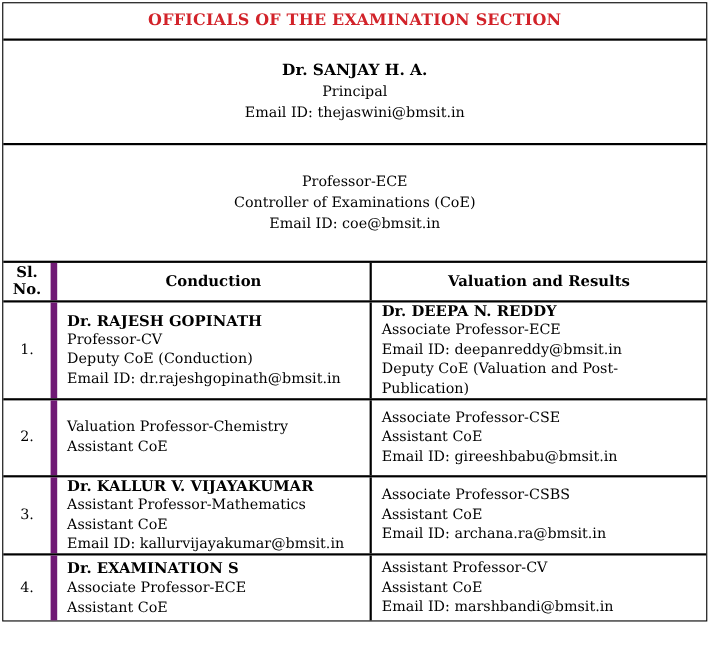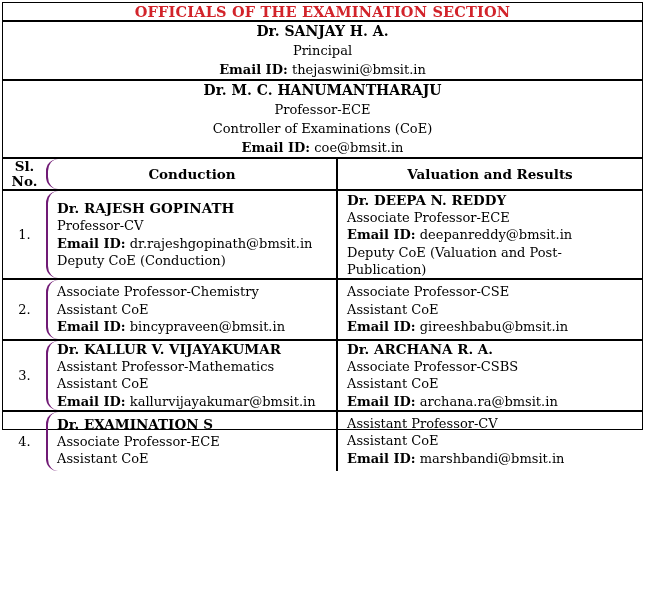--- a/index.html
+++ b/index.html
@@ -14,21 +14,21 @@
     font-family: "DejaVu Serif", "Liberation Serif", serif;
     color: #000000;
     font-size: 13px;
     overflow: hidden;
   }
   .sheet {
     position: absolute;
     left: 2px;
     top: 2px;
     width: 641px;
-    height: 428px;
+    height: 563px;
     box-sizing: border-box;
     border: 1px solid #000;
     display: flex;
     flex-direction: column;
     background: #fff;
   }
   .trow {
     box-sizing: border-box;
     border-top: 2px solid #000;
     display: flex;
@@ -72,21 +72,21 @@
   .hcell {
     box-sizing: border-box;
     display: flex;
     align-items: center;
     justify-content: center;
     font-weight: bold;
     font-size: 13.5px;
     text-align: center;
   }
   .c-sl  { width: 43px; }
-  .c-main { width: 290px; border-left: 2px solid #701a75; border-radius: 12px; }
+  .c-main { width: 290px; border-left: 6px solid #701a75; }
   .c-val { flex: 1; border-left: 2px solid #000; }
   .hcell.c-sl { white-space: pre-line; line-height: 15px; }
 
   
   .row-r1 { height: 89px; }
   .row-r2 { height: 71px; }
   .row-r3 { height: 71px; }
   .row-r4 { flex: 1; }
   .slcell {
     box-sizing: border-box;
@@ -101,21 +101,21 @@
     flex-direction: column;
     justify-content: center;
     padding: 3px 8px 3px 9px;
     line-height: 17.5px;
   }
   .pcell .pname {
     font-weight: bold;
     font-size: 13.5px;
     line-height: 18px;
   }
-  .bold { font-weight: bold; text-align: right; }
+  .bold { font-weight: normal; text-align: right; }
 </style>
 </head>
 <body>
 
 <div class="sheet">
 
   <div class="trow first row-title">
     <div class="doc-title">OFFICIALS OF THE EXAMINATION SECTION</div>
   </div>
 
@@ -125,21 +125,20 @@
       <div>Principal</div>
       <div>
         <span class="bold">Email ID:</span>
         <span>thejaswini@bmsit.in</span>
       </div>
     </div>
   </div>
 
   <div class="trow row-block2">
     <div class="block">
-      <div class="pname">Dr. M. C. HANUMANTHARAJU</div>
       <div>Professor-ECE</div>
       <div>Controller of Examinations (CoE)</div>
       <div>
         <span class="bold">Email ID:</span>
         <span>coe@bmsit.in</span>
       </div>
     </div>
   </div>
 
   <div class="trow row-header">
@@ -147,46 +146,42 @@
 No.</div>
     <div class="hcell c-main">Conduction</div>
     <div class="hcell c-val">Valuation and Results</div>
   </div>
 
   <div class="trow row-r1">
     <div class="slcell">1.</div>
     <div class="pcell c-main">
       <div class="pname">Dr. RAJESH GOPINATH</div>
       <div>Professor-CV</div>
+      <div>Deputy CoE (Conduction)</div>
       <div>
         <span class="bold">Email ID:</span>
         <span>dr.rajeshgopinath@bmsit.in</span>
       </div>
-      <div>Deputy CoE (Conduction)</div>
     </div>
     <div class="pcell c-val">
       <div class="pname">Dr. DEEPA N. REDDY</div>
       <div>Associate Professor-ECE</div>
       <div>
         <span class="bold">Email ID:</span>
         <span>deepanreddy@bmsit.in</span>
       </div>
       <div>Deputy CoE (Valuation and Post-Publication)</div>
     </div>
   </div>
 
   <div class="trow row-r2">
     <div class="slcell">2.</div>
     <div class="pcell c-main">
-      <div>Associate Professor-Chemistry</div>
-      <div>Assistant CoE</div>
-      <div>
-        <span class="bold">Email ID:</span>
-        <span>bincypraveen@bmsit.in</span>
-      </div>
+      <div>Valuation Professor-Chemistry</div>
+      <div>Assistant CoE</div>
     </div>
     <div class="pcell c-val">
       <div>Associate Professor-CSE</div>
       <div>Assistant CoE</div>
       <div>
         <span class="bold">Email ID:</span>
         <span>gireeshbabu@bmsit.in</span>
       </div>
     </div>
   </div>
@@ -196,21 +191,20 @@
     <div class="pcell c-main">
       <div class="pname">Dr. KALLUR V. VIJAYAKUMAR</div>
       <div>Assistant Professor-Mathematics</div>
       <div>Assistant CoE</div>
       <div>
         <span class="bold">Email ID:</span>
         <span>kallurvijayakumar@bmsit.in</span>
       </div>
     </div>
     <div class="pcell c-val">
-      <div class="pname">Dr. ARCHANA R. A.</div>
       <div>Associate Professor-CSBS</div>
       <div>Assistant CoE</div>
       <div>
         <span class="bold">Email ID:</span>
         <span>archana.ra@bmsit.in</span>
       </div>
     </div>
   </div>
 
   <div class="trow row-r4">

